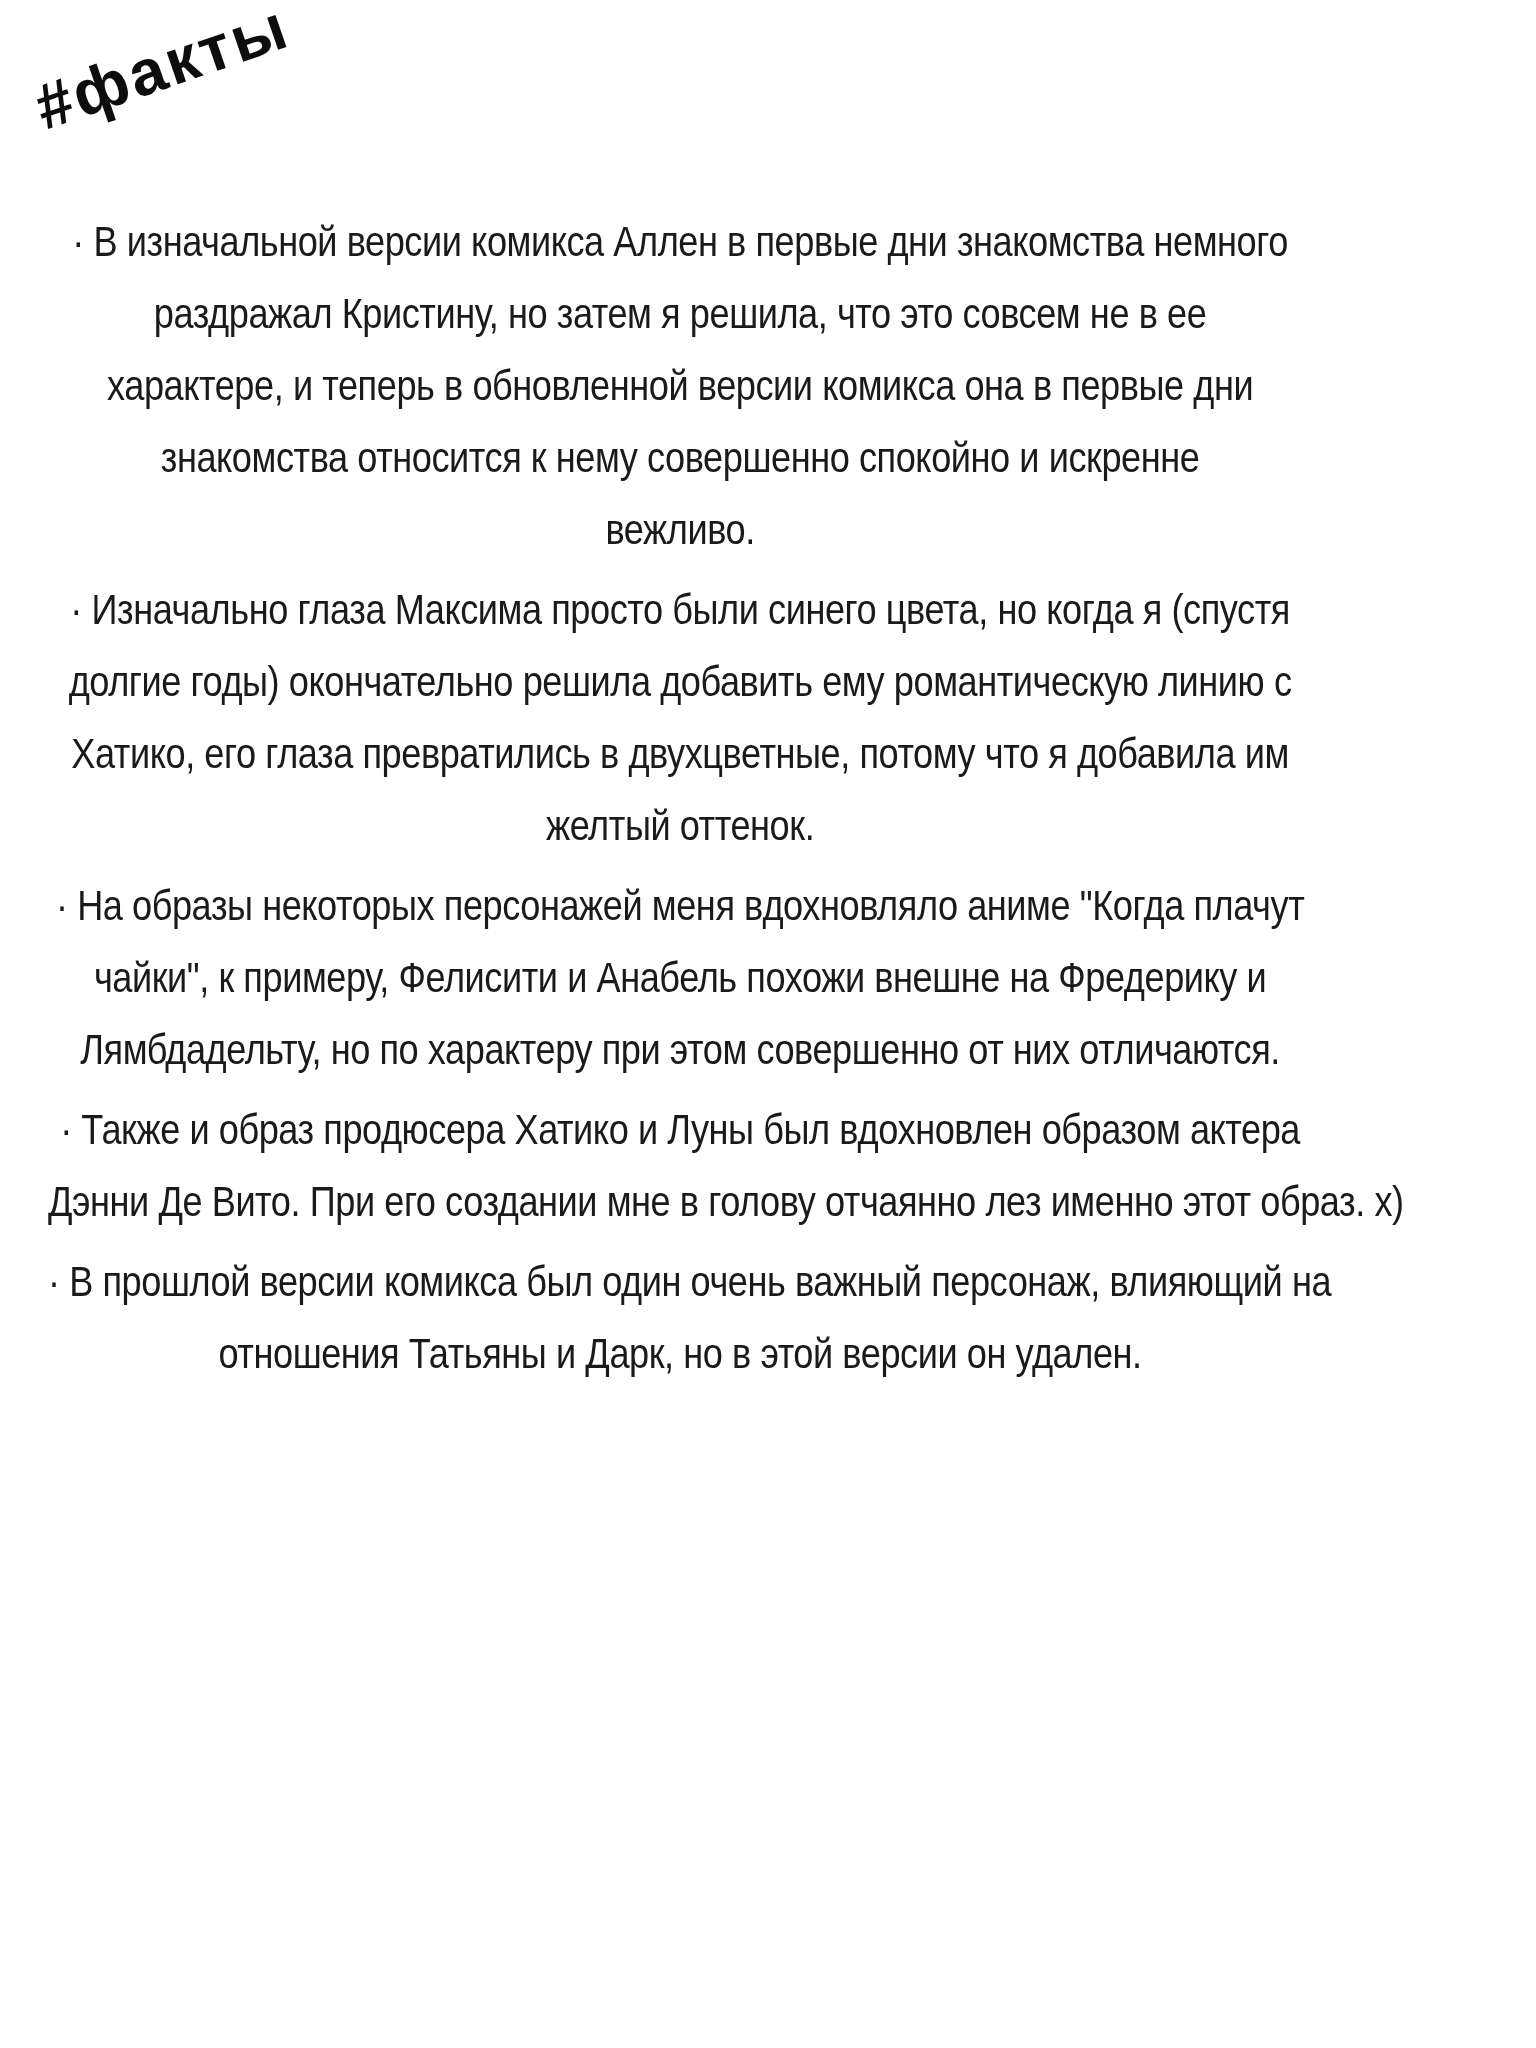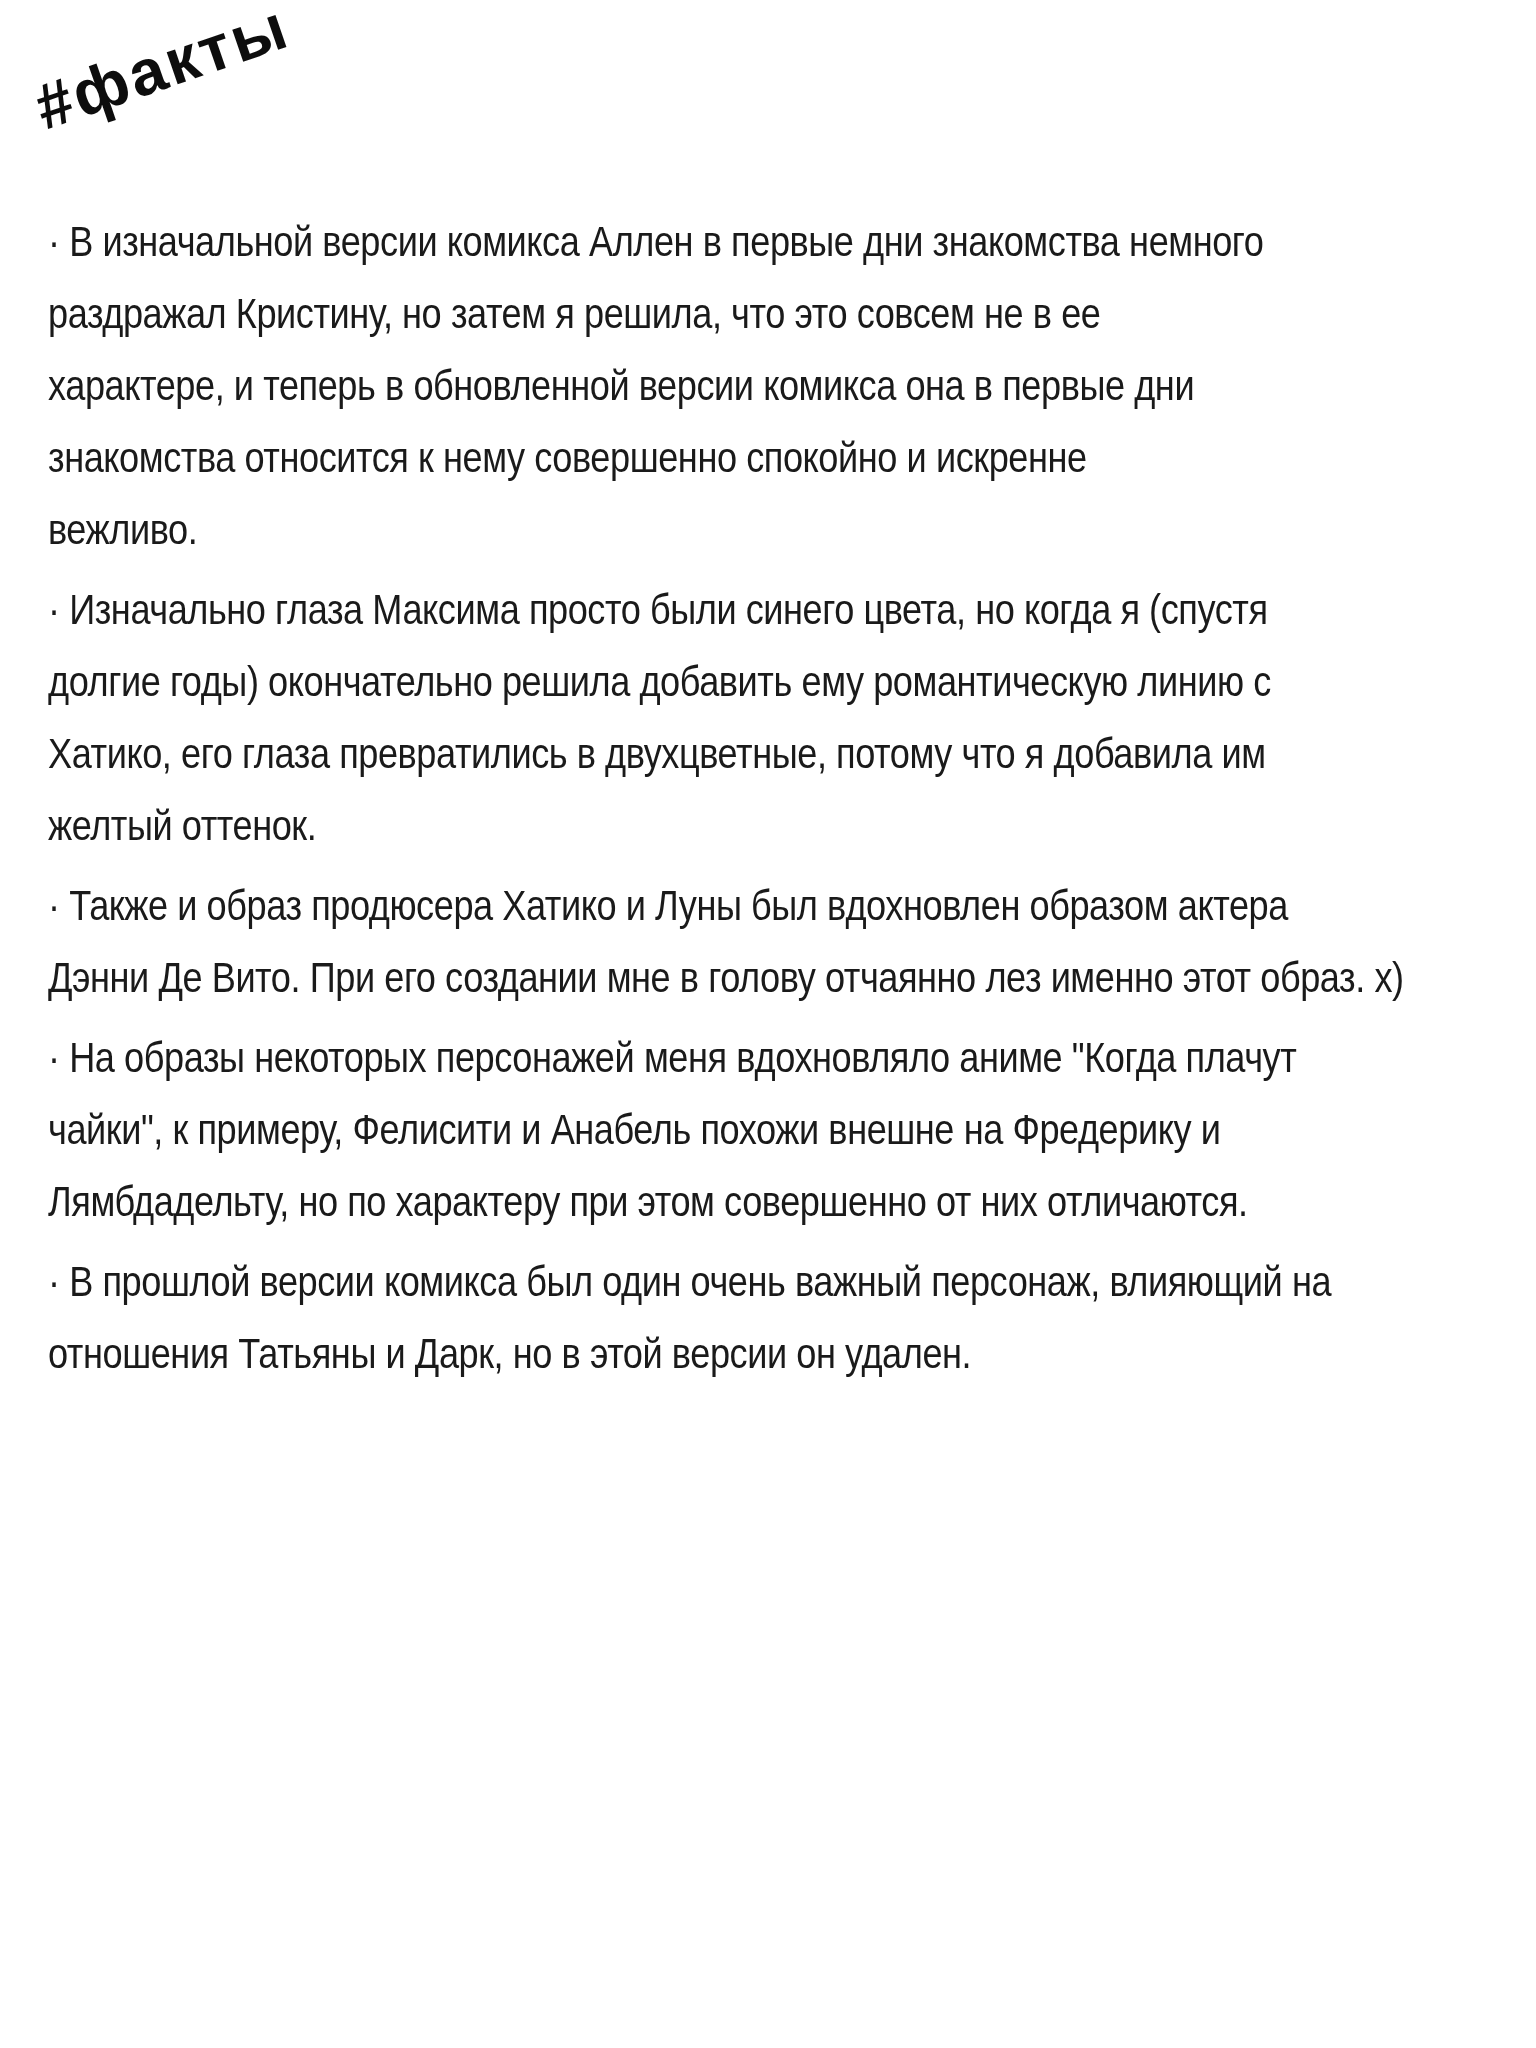--- a/index.html
+++ b/index.html
@@ -29,20 +29,21 @@
     color: #0d0d0d;
   }
   .facts {
     position: absolute;
     left: 48px;
     top: 206px;
     width: 1470px;
   }
   .fact {
     margin-bottom: 8px;
+    text-align: center;
   }
   .fact .line {
     font-size: 42px;
     line-height: 72px;
     letter-spacing: -0.5px;
     white-space: nowrap;
     transform: scaleX(0.86);
     transform-origin: 0 50%;
     color: #1a1a1a;
   }
@@ -65,28 +66,28 @@
     </div>
 
     <div class="fact">
       <div class="line">· Изначально глаза Максима просто были синего цвета, но когда я (спустя</div>
       <div class="line">долгие годы) окончательно решила добавить ему романтическую линию с</div>
       <div class="line">Хатико, его глаза превратились в двухцветные, потому что я добавила им</div>
       <div class="line">желтый оттенок.</div>
     </div>
 
     <div class="fact">
-      <div class="line">· Также и образ продюсера Хатико и Луны был вдохновлен образом актера</div>
-      <div class="line">Дэнни Де Вито. При его создании мне в голову отчаянно лез именно этот образ. x)</div>
+      <div class="line">· На образы некоторых персонажей меня вдохновляло аниме "Когда плачут</div>
+      <div class="line">чайки", к примеру, Фелисити и Анабель похожи внешне на Фредерику и</div>
+      <div class="line">Лямбдадельту, но по характеру при этом совершенно от них отличаются.</div>
     </div>
 
     <div class="fact">
-      <div class="line">· На образы некоторых персонажей меня вдохновляло аниме "Когда плачут</div>
-      <div class="line">чайки", к примеру, Фелисити и Анабель похожи внешне на Фредерику и</div>
-      <div class="line">Лямбдадельту, но по характеру при этом совершенно от них отличаются.</div>
+      <div class="line">· Также и образ продюсера Хатико и Луны был вдохновлен образом актера</div>
+      <div class="line">Дэнни Де Вито. При его создании мне в голову отчаянно лез именно этот образ. x)</div>
     </div>
 
     <div class="fact">
       <div class="line">· В прошлой версии комикса был один очень важный персонаж, влияющий на</div>
       <div class="line">отношения Татьяны и Дарк, но в этой версии он удален.</div>
     </div>
 
 
   </div>
 </div>

